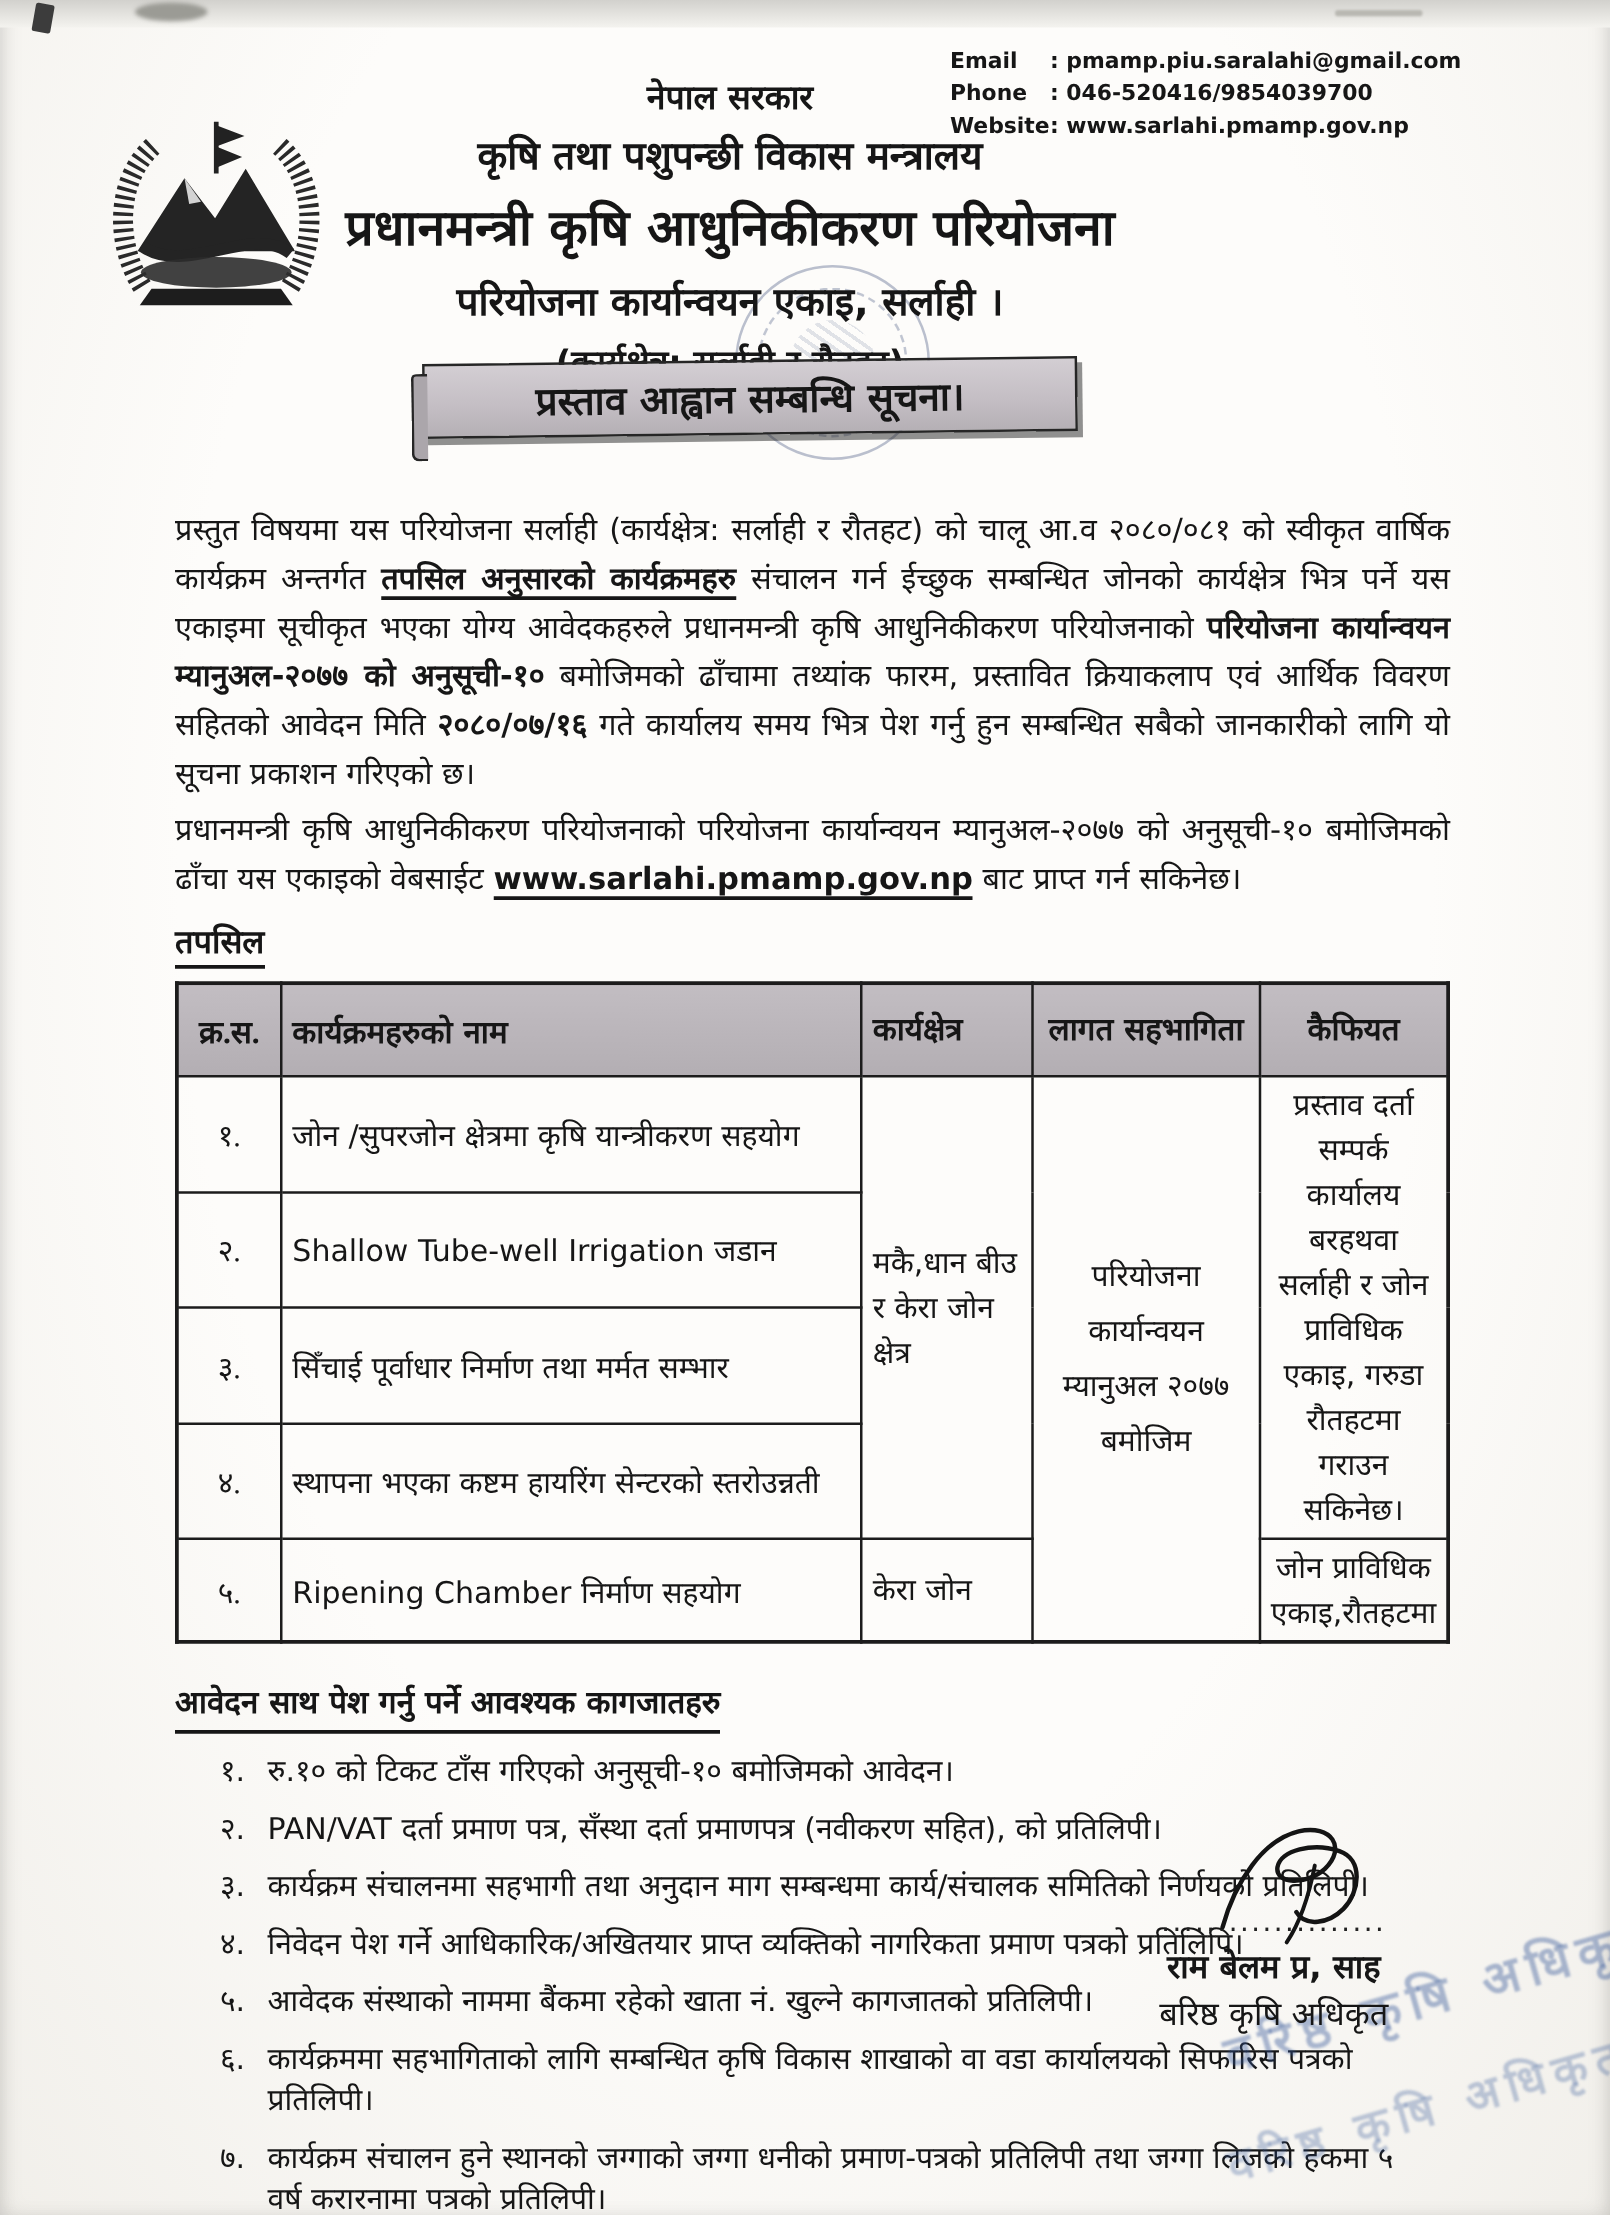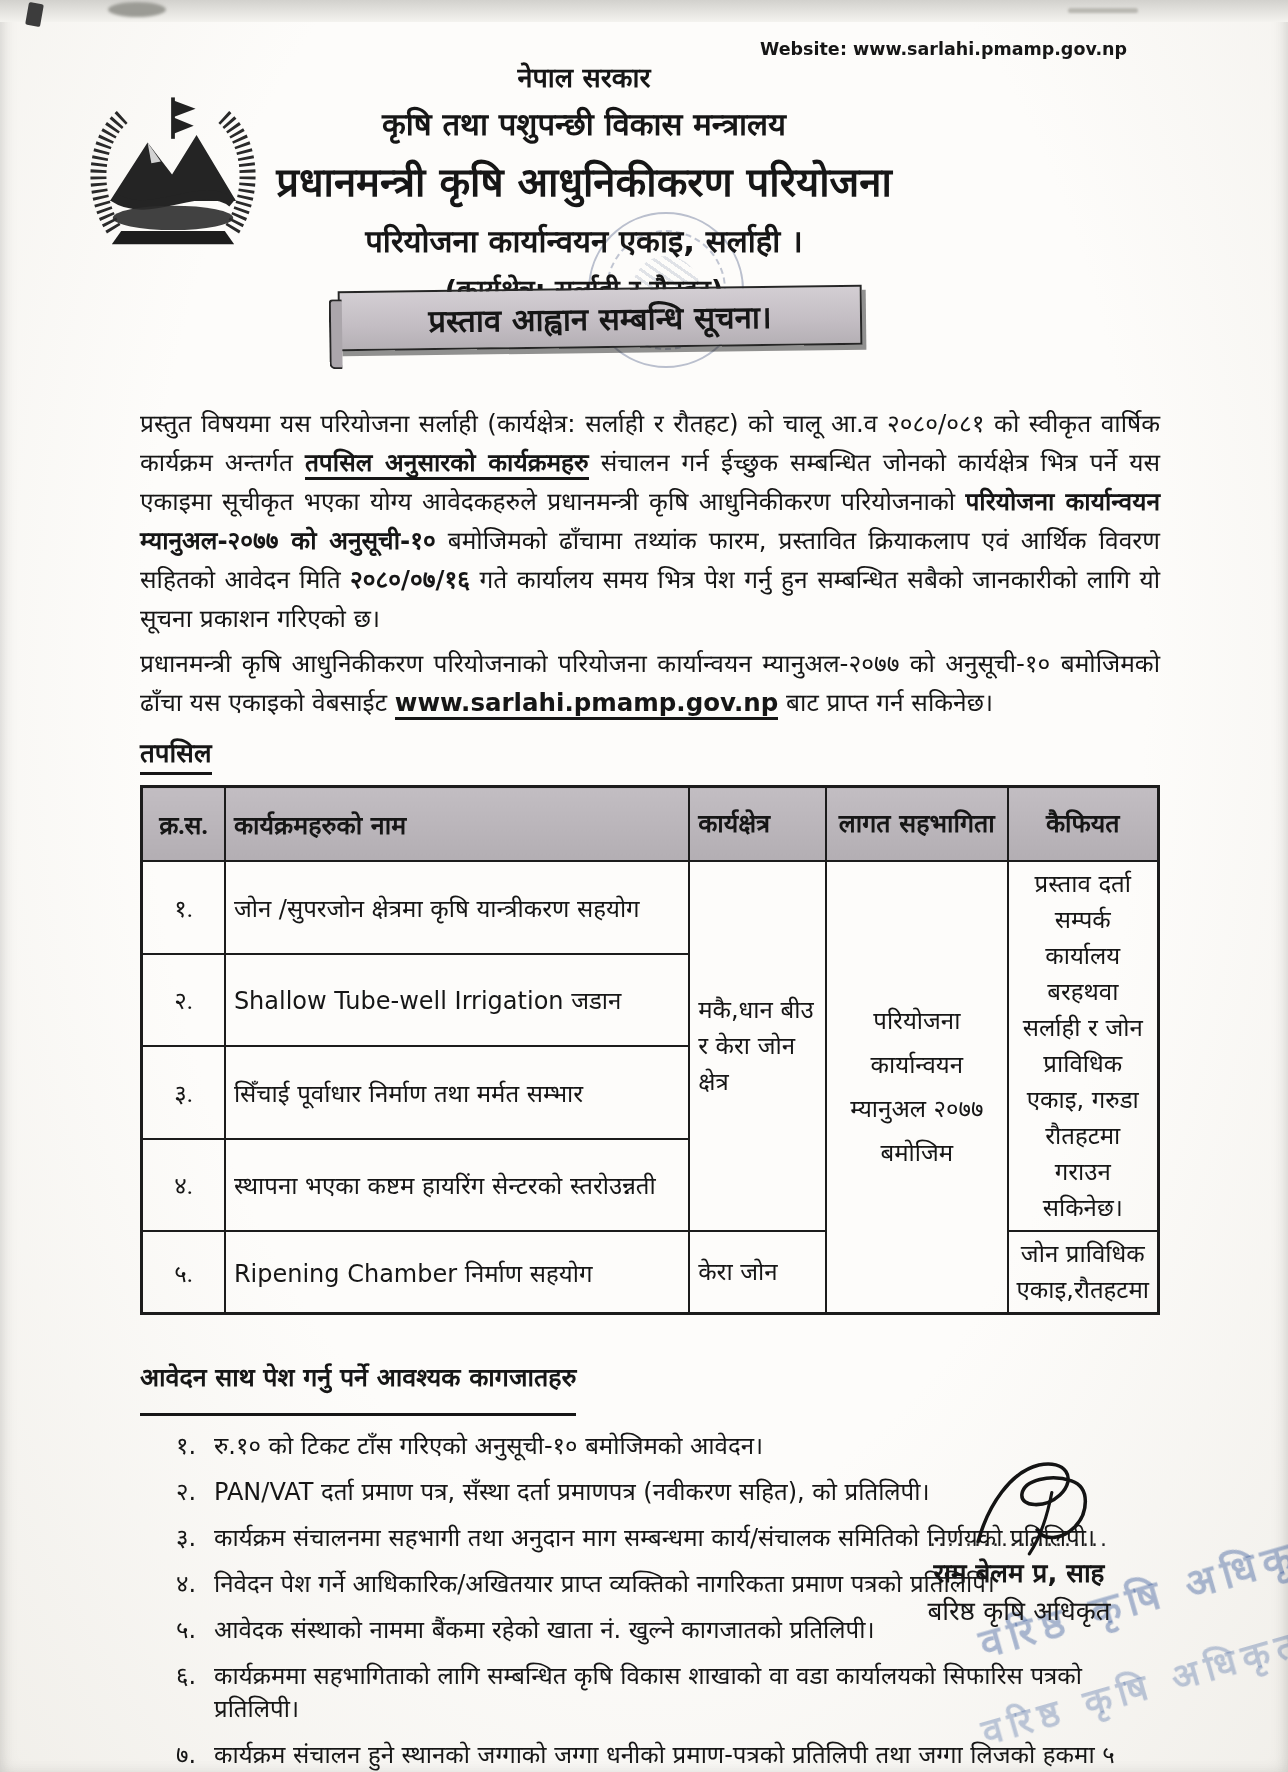--- a/index.html
+++ b/index.html
@@ -69,22 +69,22 @@
   .ptable th,.ptable td{border:2px solid #1c1c1c;padding:4px 8px;vertical-align:middle;}
   .ptable thead th{background:linear-gradient(#c2bdc2,#b3aeb3);font-weight:bold;font-size:25px;height:64px;}
   .ptable td{height:50px;}
   .c-sn{width:66px;text-align:center;font-family:Liberation Serif, serif;}
   .c-prog{width:468px;text-align:left;padding-left:18px;}
   .c-area{width:122px;text-align:left;line-height:36px;}
   .c-cost{width:168px;text-align:center;line-height:44px;}
   .c-rem{text-align:center;line-height:36px;}
 
   
-  .docs-heading{display:inline-block;margin-top:44px;font-size:25px;font-weight:bold;
-        border-bottom:3px solid #161616;padding-bottom:20px;}
+  .docs-heading{display:inline-block;margin-top:28px;font-size:25px;font-weight:bold;
+        border-bottom:3px solid #161616;padding-bottom:7px;}
   .docs{margin-top:14px;margin-left:36px;}
   .doc-item{display:flex;font-size:24px;line-height:33px;margin-bottom:13px;}
   .doc-num{width:38px;flex:none;}
   .doc-text{flex:1;padding-right:20px;}
 
   
   .sigblock{position:absolute;top:1448px;right:104px;width:330px;text-align:center;z-index:3;}
   .sig-svg{position:relative;margin-bottom:-34px;transform:translate(40px,0) rotate(-4deg);}
   .sig-dots{font-size:22px;letter-spacing:2px;color:#222;line-height:22px;}
   .sig-name{font-size:26px;font-weight:bold;margin-top:4px;}
@@ -99,20 +99,28 @@
 <body>
 
 <div class="page">
 
   <div class="topstrip"></div>
   <div class="art-corner"></div>
   <div class="art-smudge"></div>
   <div class="art-dash"></div>
 
   <div class="contact">
+    <div class="row">
+      <span class="lbl">Email</span>
+      <span class="val">: pmamp.piu.saralahi@gmail.com</span>
+    </div>
+    <div class="row">
+      <span class="lbl">Phone</span>
+      <span class="val">: 046-520416/9854039700</span>
+    </div>
     <div class="row">
       <span class="lbl">Website</span>
       <span class="val">: www.sarlahi.pmamp.gov.np</span>
     </div>
   </div>
 
   <div class="emblem">
     <svg viewBox="0 0 190 170" width="182" height="160">
       <path d="M32,150 C8,112 10,58 42,30" fill="none" stroke="#2a2a2a" stroke-width="17" stroke-dasharray="3 4"></path>
       <path d="M158,150 C182,112 180,58 148,30" fill="none" stroke="#2a2a2a" stroke-width="17" stroke-dasharray="3 4"></path>

